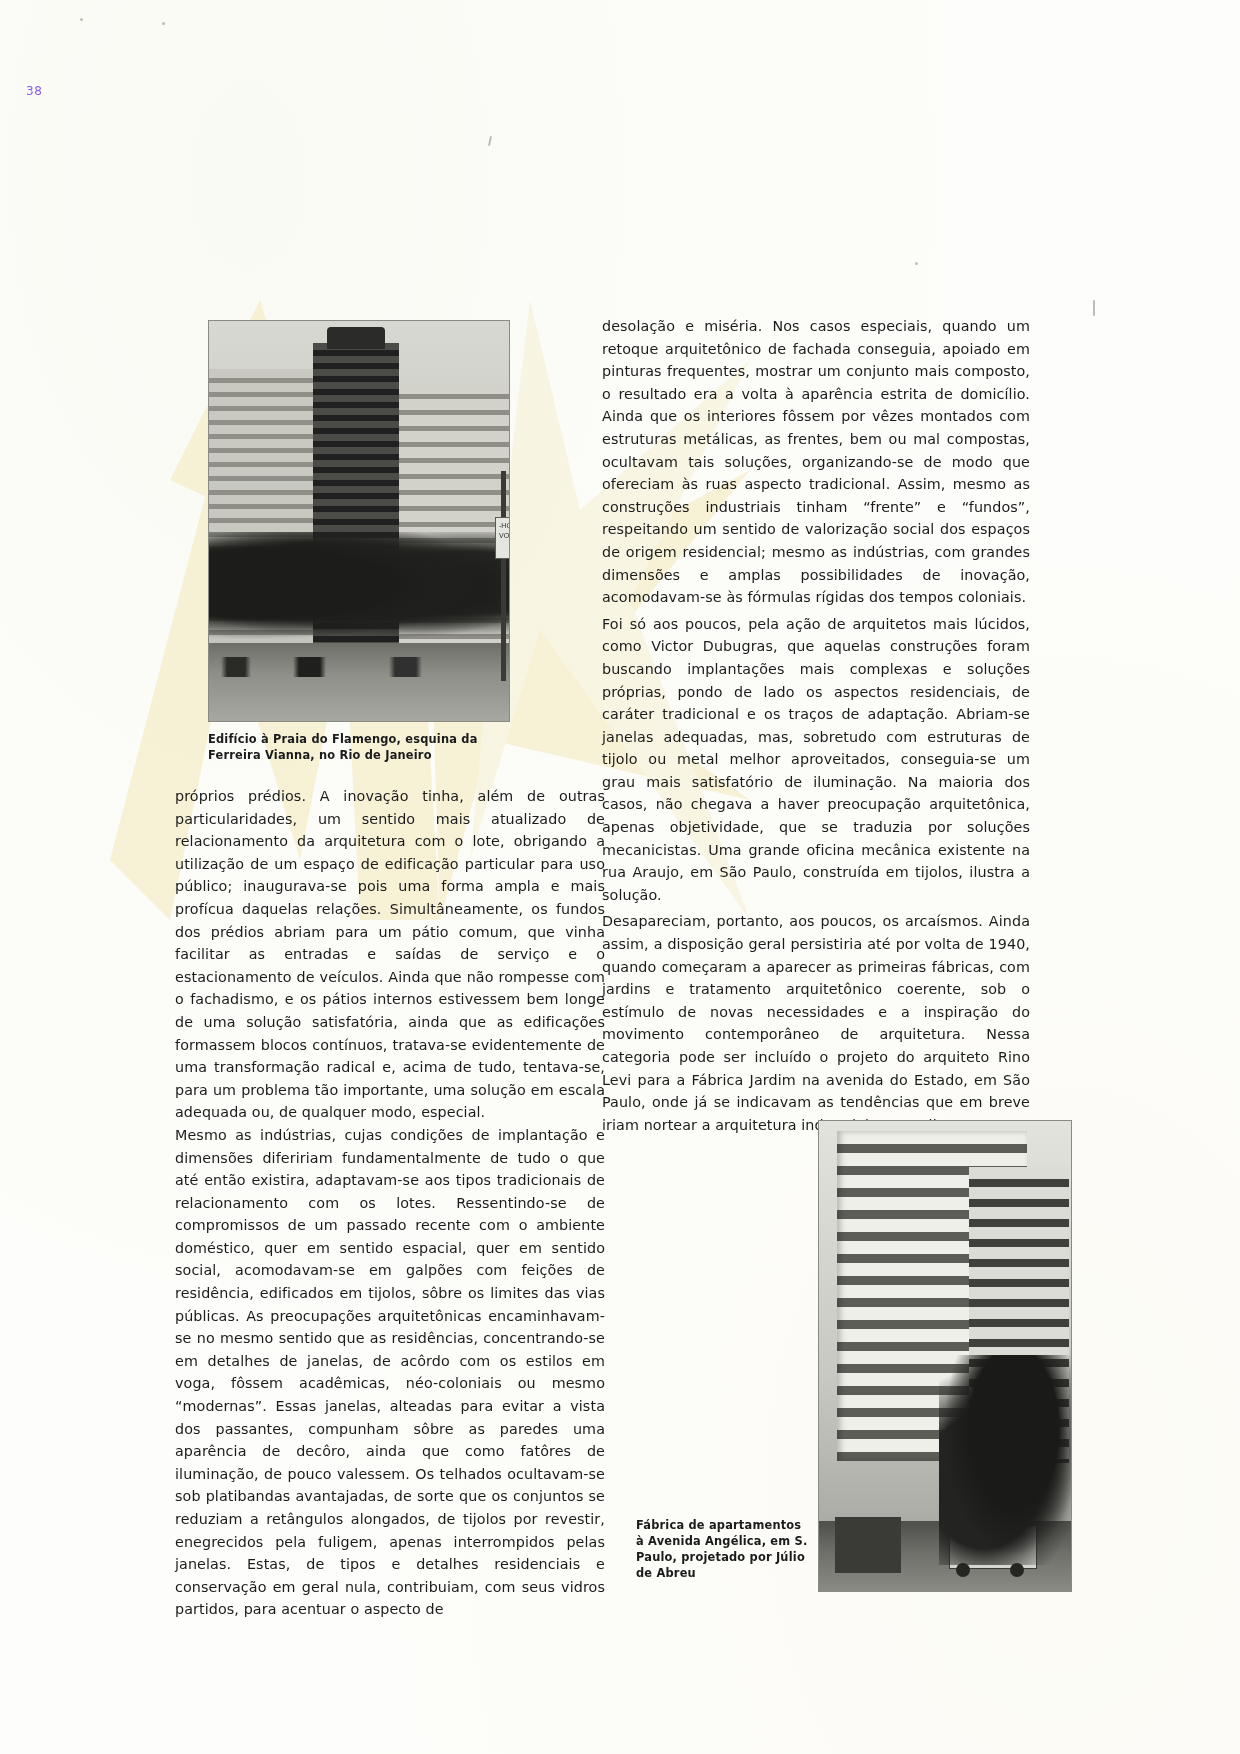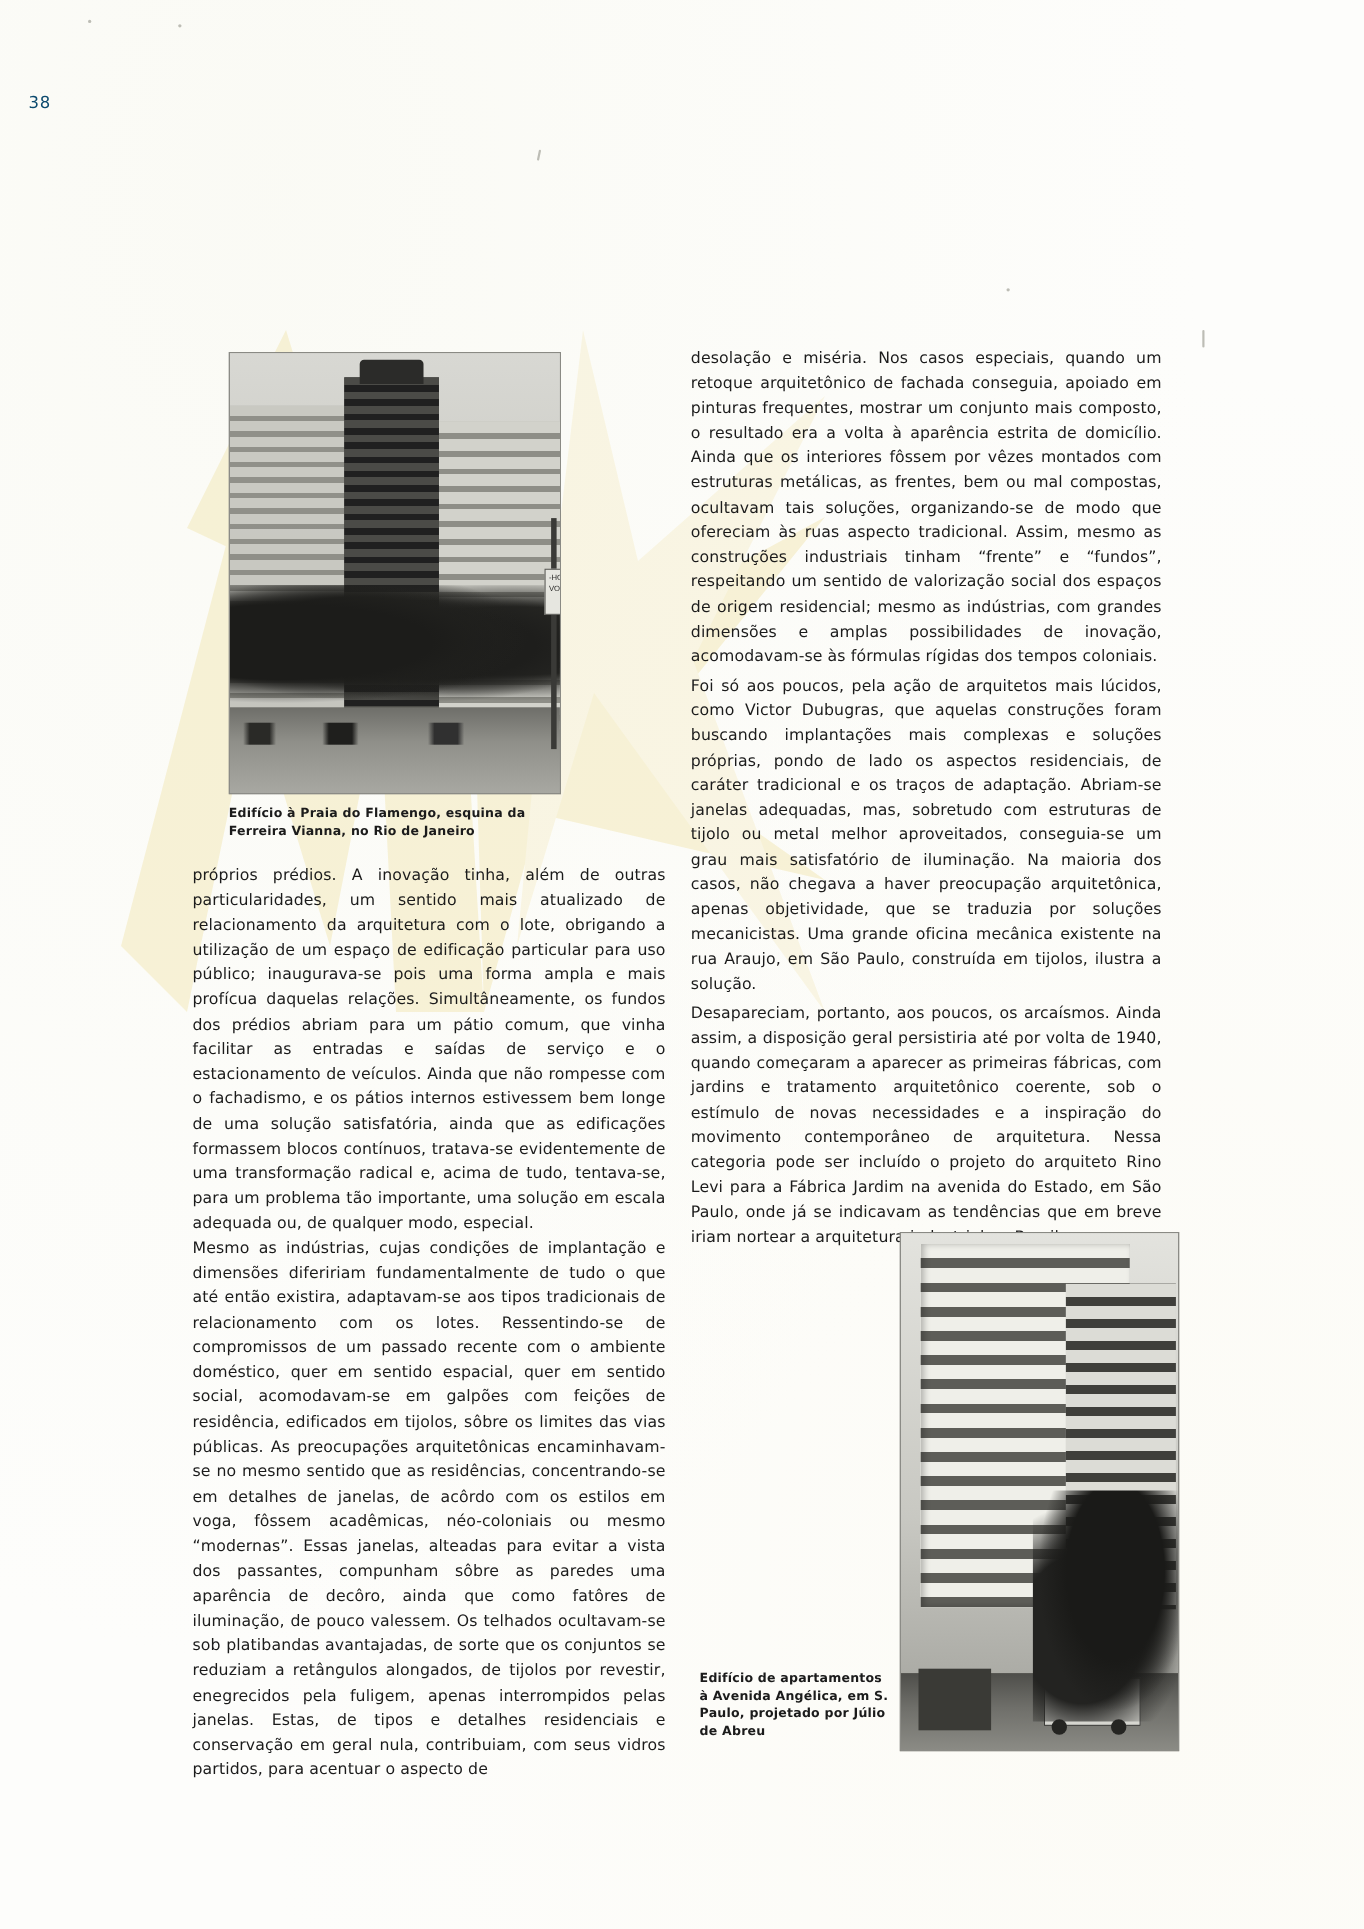--- a/index.html
+++ b/index.html
@@ -41,42 +41,42 @@
     height: 620px;
     pointer-events: none;
     opacity: 0.55;
   }
   .watermark svg { width: 100%; height: 100%; display: block; }
 
   .page-number {
     position: absolute;
     left: 26px;
     top: 84px;
-    font-size: 15px;
-    color: #0c4a6e;
+    font-size: 12px;
+    color: #8b5cf6;
     letter-spacing: 0.5px;
   }
 
   .speck { position: absolute; background: #bdbdb5; border-radius: 50%; }
   .speck.s1 { left: 80px; top: 18px; width: 3px; height: 3px; }
   .speck.s2 { left: 162px; top: 22px; width: 3px; height: 3px; }
   .speck.s3 { left: 489px; top: 136px; width: 2px; height: 10px; transform: rotate(12deg); border-radius: 1px; }
   .speck.s4 { left: 915px; top: 262px; width: 3px; height: 3px; }
   .speck.s5 { left: 1093px; top: 300px; width: 2px; height: 16px; border-radius: 1px; }
 
   
   .col-left {
     position: absolute;
     left: 175px;
     top: 320px;
     width: 430px;
   }
   .col-right {
     position: absolute;
-    left: 628px;
+    left: 602px;
     top: 315px;
     width: 428px;
   }
 
   .body-text {
     font-size: 14.3px;
     line-height: 22.6px;
     text-align: justify;
     color: #1b1b1b;
     letter-spacing: 0.1px;
@@ -281,15 +281,15 @@
   <div class="figure-bottom">
     <div class="photo">
       <div class="ph2-sky"></div>
       <div class="ph2-bldg"></div>
       <div class="ph2-bldg2"></div>
       <div class="ph2-ground"></div>
       <div class="ph2-shed"></div>
       <div class="ph2-truck"></div>
       <div class="ph2-tree"></div>
     </div>
-    <div class="caption">Edifício de apartamentos à Avenida Angélica, em S. Paulo, projetado por Júlio de Abreu</div>
+    <div class="caption">Fábrica de apartamentos à Avenida Angélica, em S. Paulo, projetado por Júlio de Abreu</div>
   </div>
 </div>
 
 </body></html>

